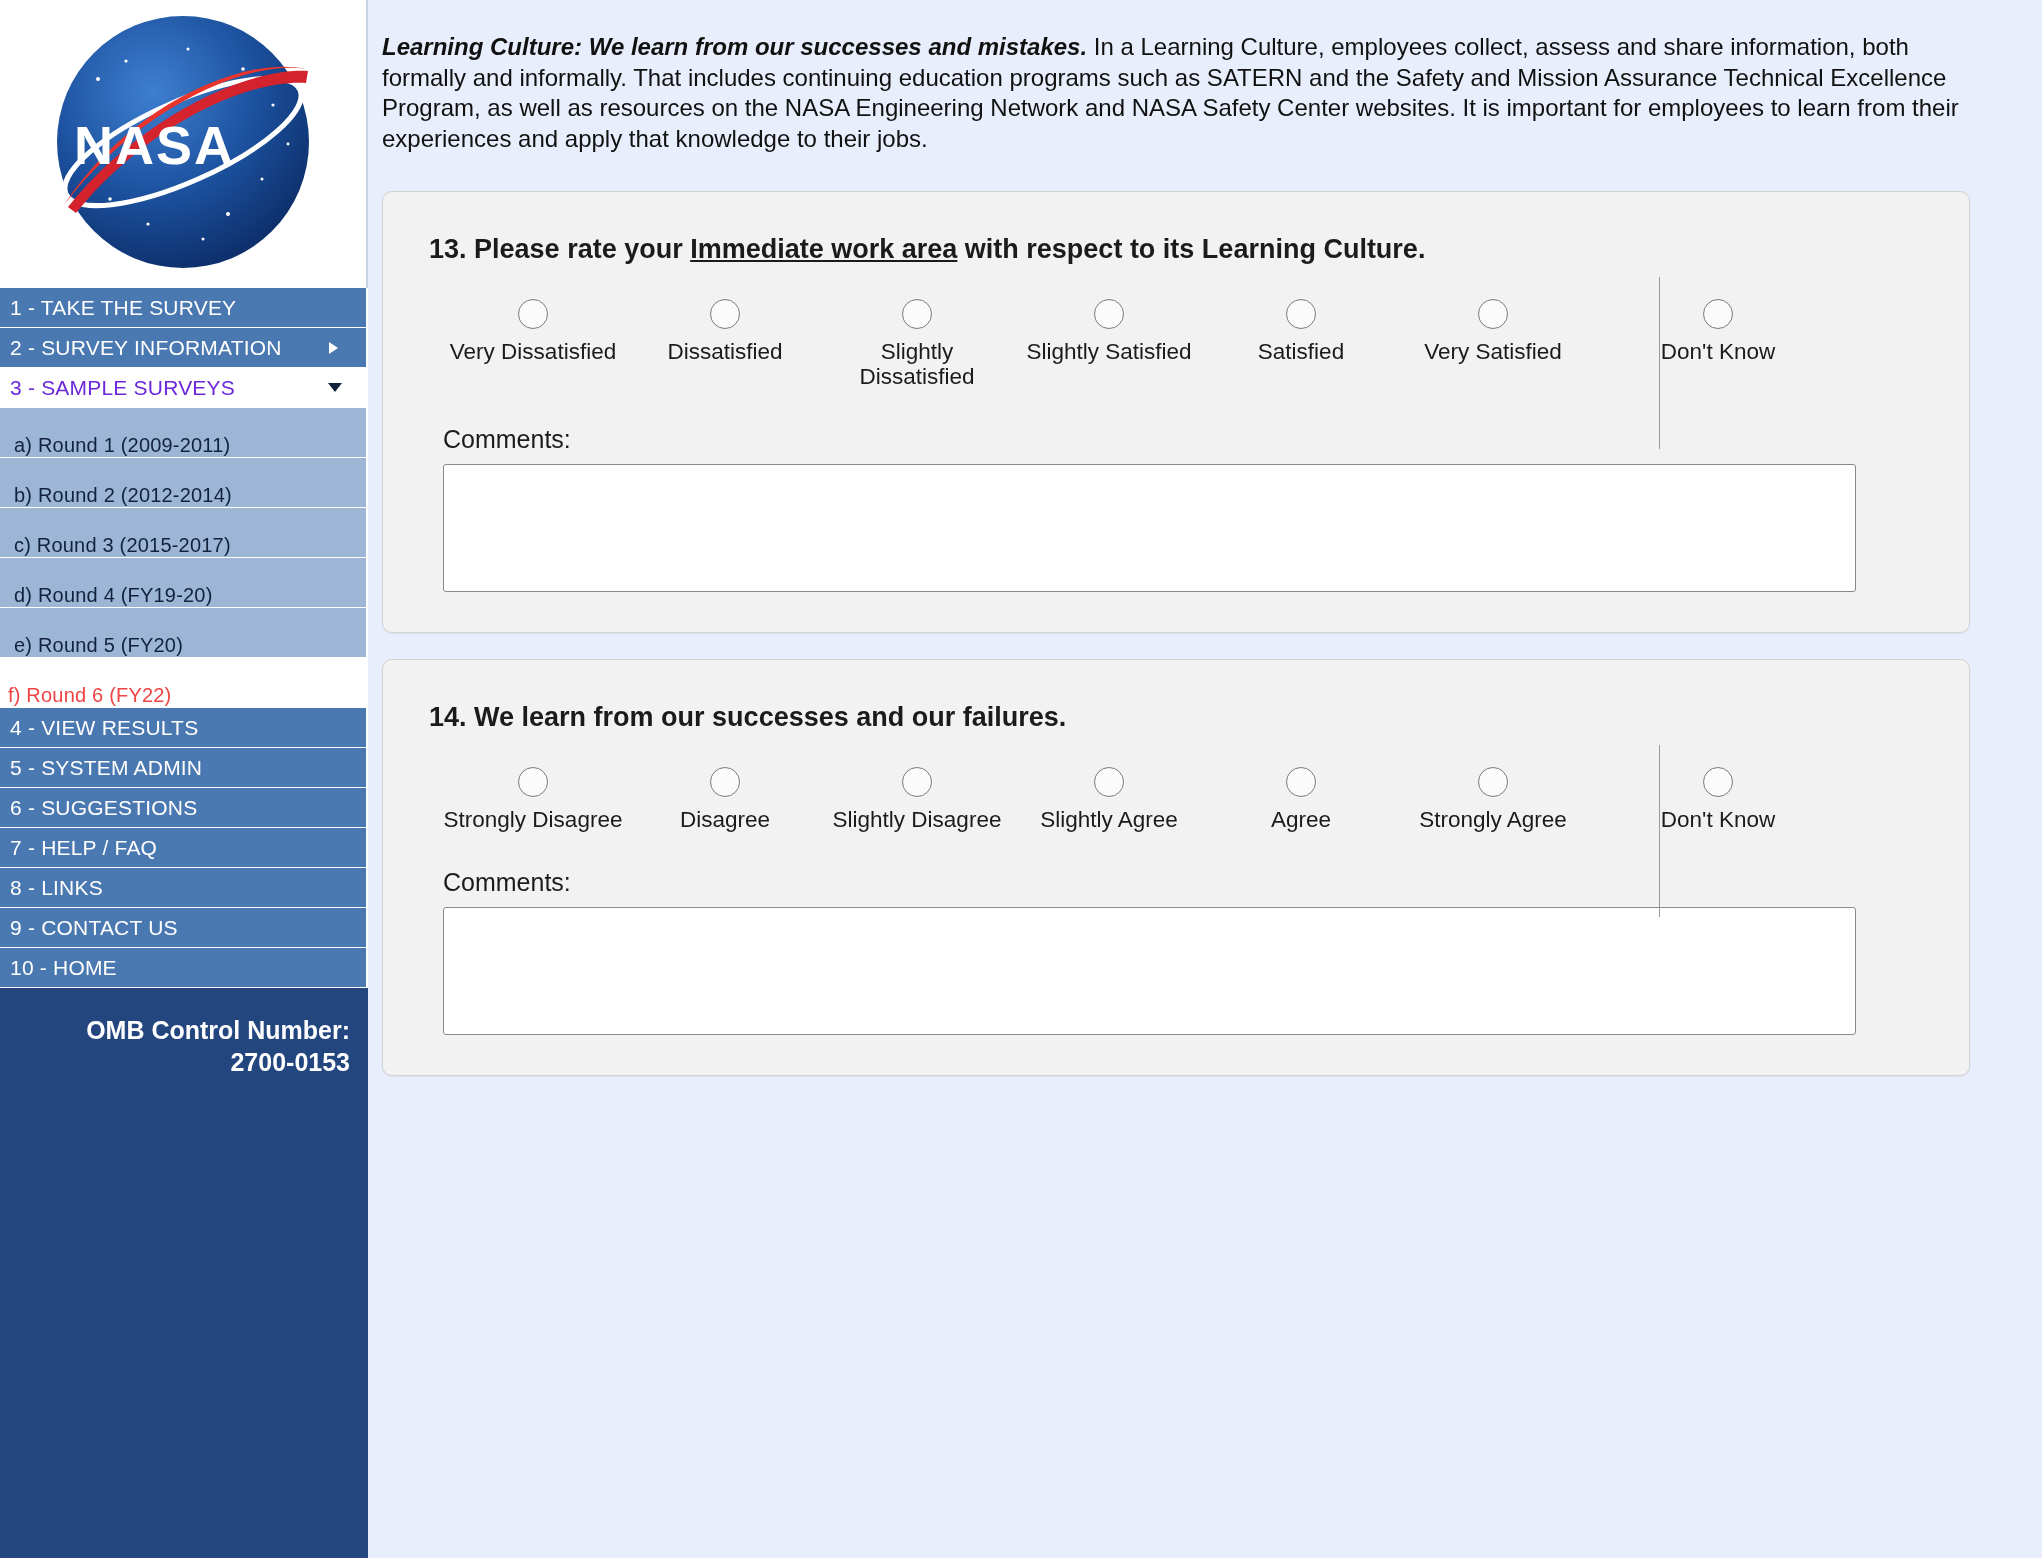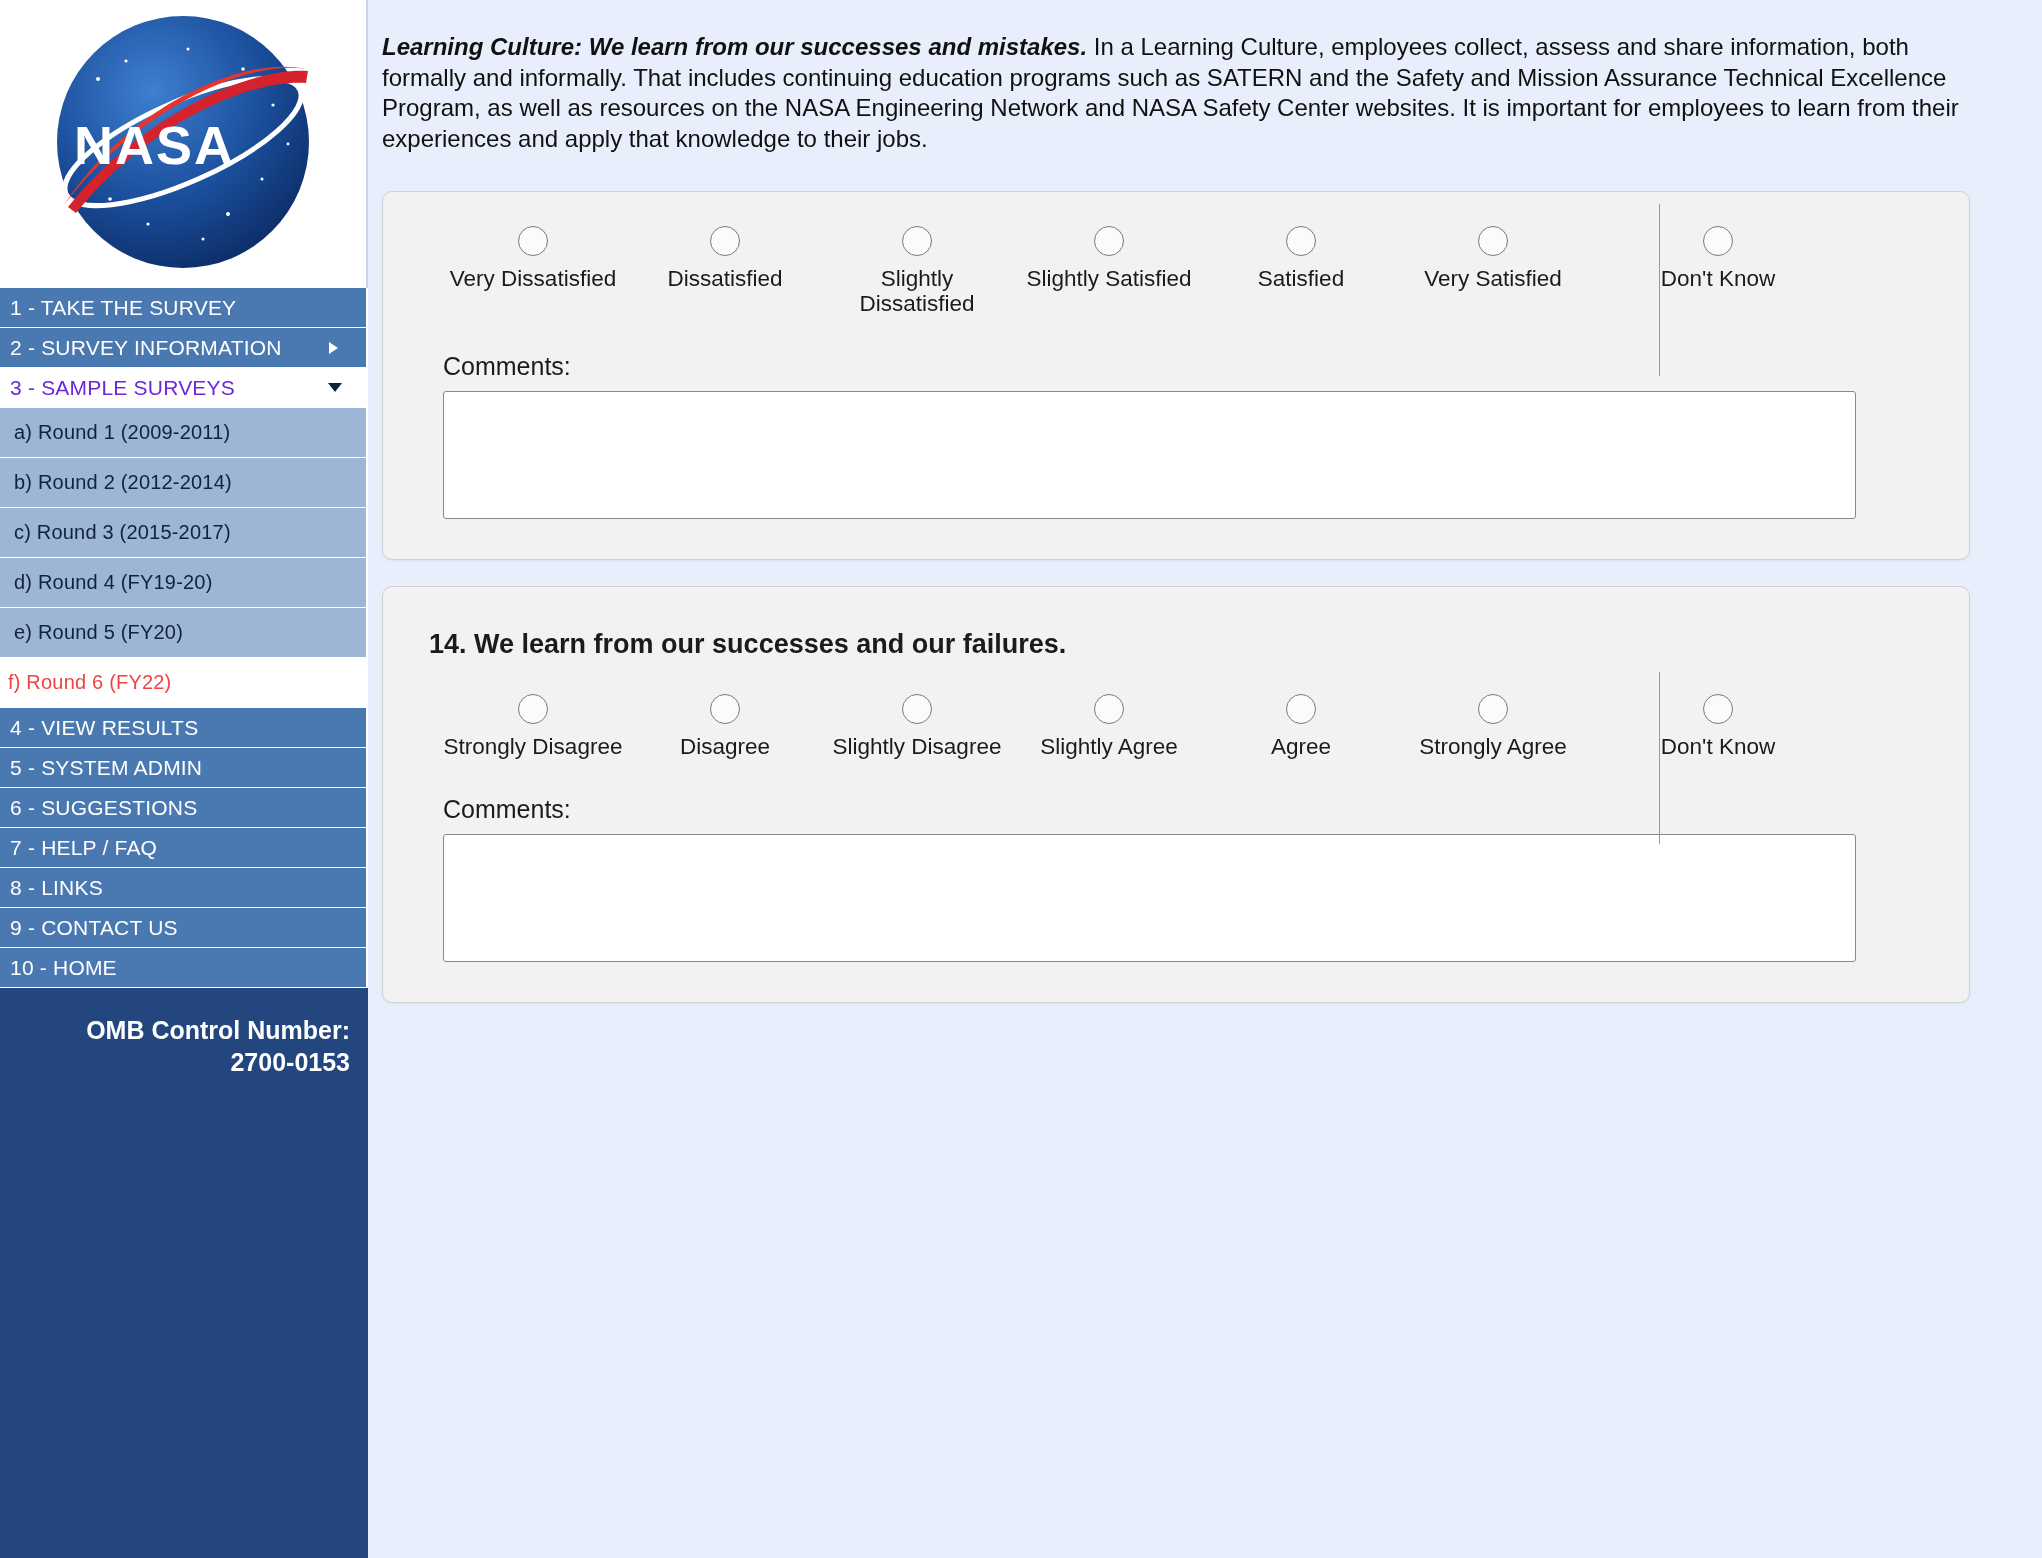--- a/index.html
+++ b/index.html
@@ -50,20 +50,21 @@
     border-right: 2px solid #ffffff;
     position: relative;
     white-space: nowrap;
   }
   .nav-item.sub {
     background: #9db6d6;
     color: #11223d;
     font-size: 20px;
     padding-left: 14px;
     height: 50px;
+    align-items: flex-end;
   }
   .nav-item.sub.active {
     background: #ffffff;
     color: #ef4444;
     padding-left: 8px;
   }
   .nav-arrow-right {
     position: absolute;
     right: 28px;
     width: 0; height: 0;
@@ -284,20 +285,24 @@
     </div>
   </div>
 
   <div class="main">
 
     <p class="intro">
       <b>Learning Culture: We learn from our successes and mistakes.</b><span> In a Learning Culture, employees collect, assess and share information, both formally and informally. That includes continuing education programs such as SATERN and the Safety and Mission Assurance Technical Excellence Program, as well as resources on the NASA Engineering Network and NASA Safety Center websites. It is important for employees to learn from their experiences and apply that knowledge to their jobs.</span>
     </p>
 
     <div class="card">
+      <div class="q-title">
+        <span>13.</span>
+        <span>Please rate your </span><u>Immediate work area</u><span> with respect to its Learning Culture.</span>
+      </div>
 
       <div class="scale">
         <div class="opt">
           <span class="radio"></span>
           <span class="opt-label">Very Dissatisfied</span>
         </div>
         <div class="opt">
           <span class="radio"></span>
           <span class="opt-label">Dissatisfied</span>
         </div>

